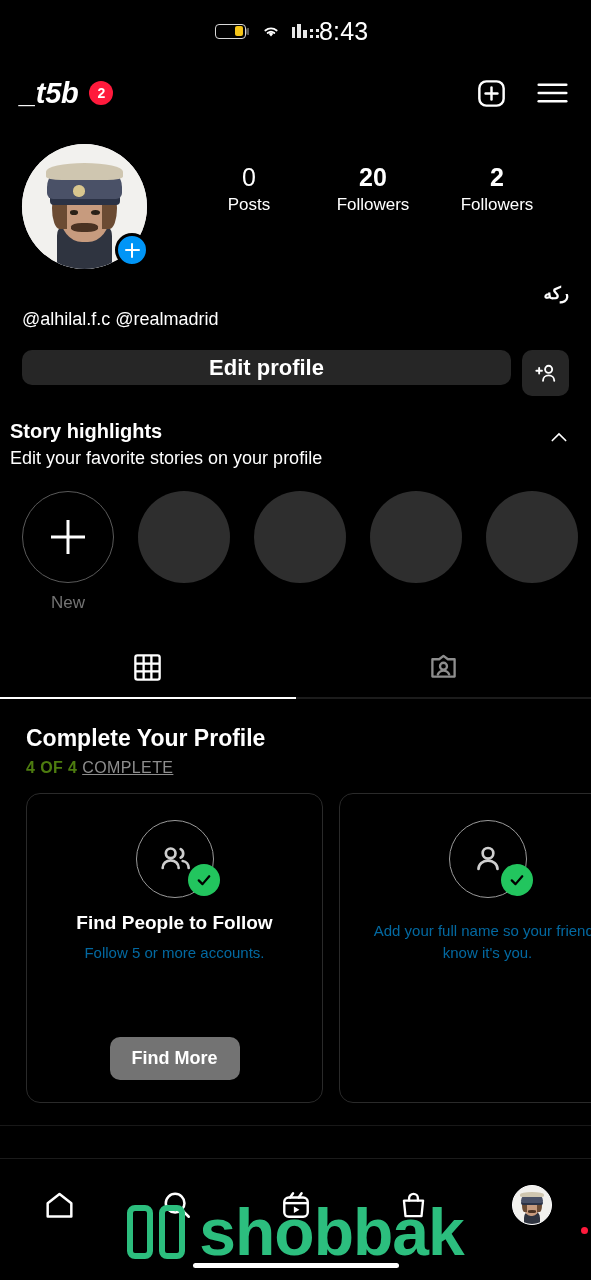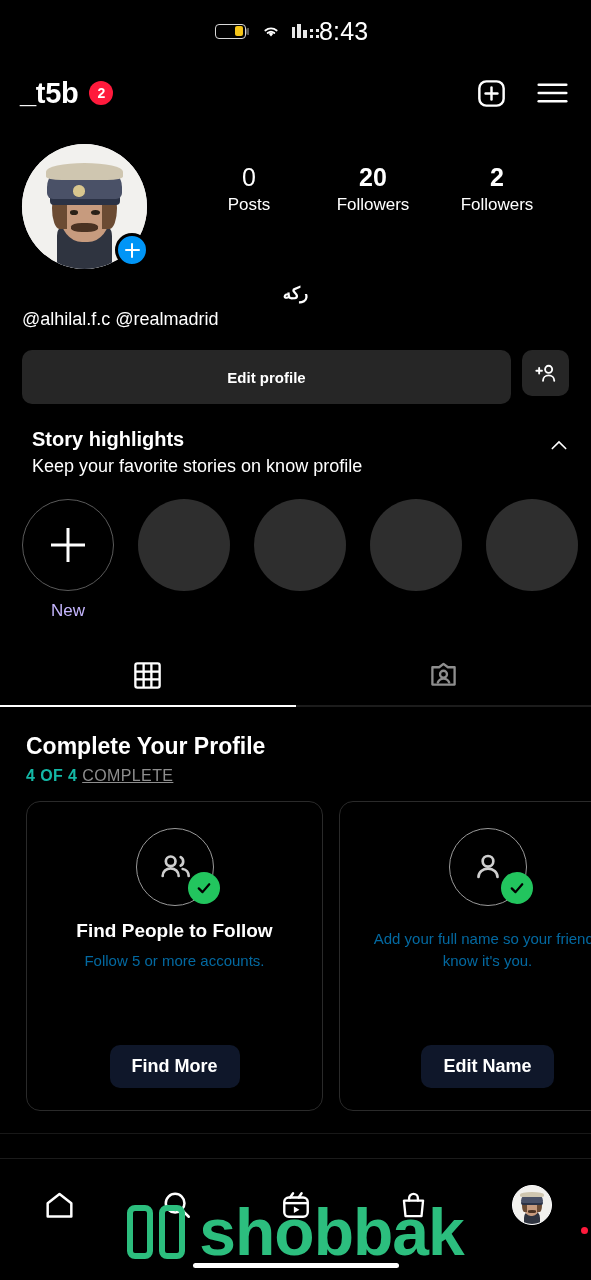--- a/index.html
+++ b/index.html
@@ -30,21 +30,21 @@
   .sig-dots { display:grid; grid-template-columns:repeat(2,3.4px); gap:2.5px 2.5px; }
   .sig-dots i { height:3.4px; background:#e8e8e8; display:block; }
   .clock { font-size:25px; font-weight:400; letter-spacing:.2px; }
 
   
   .header {
     height:62px; display:flex; align-items:center;
     justify-content:space-between; padding:0 22px 0 20px;
   }
   .user-block { display:flex; align-items:center; gap:11px; }
-  .username { font-size:29px; font-weight:700; letter-spacing:-.3px; }
+  .username { font-size:29px; font-weight:700; letter-spacing:-.3px;font-style:italic; }
   .badge {
     background:#FF1A3C; color:#fff; min-width:24px; height:24px;
     border-radius:12px; font-size:14px; font-weight:600;
     display:flex; align-items:center; justify-content:center; padding:0 6px;
   }
   .header-icons { display:flex; align-items:center; gap:29px; }
   .icon-btn { display:flex; align-items:center; justify-content:center; }
 
   
   .profile-row { display:flex; align-items:flex-start; padding:20px 22px 0 22px; }
@@ -65,64 +65,64 @@
   .add-story:after  { width:2.8px; height:15px; }
 
   .stats { display:flex; flex:1; justify-content:space-around; padding:18px 10px 0 40px; }
   .stat { text-align:center; min-width:78px; }
   .stat-num { font-size:25px; font-weight:700; line-height:1.25; }
   .stat-num.zero { font-weight:400; }
   .stat-lbl { font-size:17px; color:#fff; margin-top:2px; }
 
   
   .bio { padding:14px 22px 0 22px; }
-  .bio-name { font-size:17px; font-weight:700; direction:rtl; text-align:center; }
+  .bio-name { font-size:17px; font-weight:700; direction:rtl; text-align:right; }
   .bio-line { font-size:18px; margin-top:5px; color:#fff; }
 
   
   .actions { display:flex; gap:11px; padding:20px 22px 0 22px; }
   .btn-edit {
-    flex:1; height:54px; background:#262626; border-radius:10px;
+    flex:1; height:35px; background:#262626; border-radius:10px;
     display:flex; align-items:center; justify-content:center;
-    font-size:15px; font-weight:700; color:#fff;
+    font-size:22px; font-weight:700; color:#fff;
   }
   .btn-adduser {
     width:47px; height:46px; background:#262626; border-radius:10px;
     display:flex; align-items:center; justify-content:center;
   }
 
   
-  .hl-head { display:flex; align-items:flex-start; justify-content:space-between; padding:24px 22px 0 32px; }
+  .hl-head { display:flex; align-items:flex-start; justify-content:space-between; padding:24px 22px 0 10px; }
   .hl-title { font-size:20px; font-weight:700; }
   .hl-sub { font-size:18px; color:#fff; margin-top:5px; }
   .chev { width:20px; height:20px; margin-top:8px; }
 
   .hl-row { display:flex; gap:24px; padding:22px 22px 0 22px; }
   .hl-item { width:92px; flex:0 0 auto; text-align:center; }
   .hl-circle { width:92px; height:92px; border-radius:50%; background:#2e2e2e; position:relative; }
   .hl-circle.new { background:#000; border:1.5px solid #5a5a5a; }
   .hl-circle.new:before, .hl-circle.new:after {
     content:""; position:absolute; left:50%; top:50%; background:#fff;
     transform:translate(-50%,-50%);
   }
   .hl-circle.new:before { width:34px; height:3px; }
   .hl-circle.new:after  { width:3px; height:34px; }
-  .hl-label { font-size:17px; margin-top:10px; color:#c4b5fd; }
+  .hl-label { font-size:17px; margin-top:10px; color:#737373; }
 
   
   .tabs { display:flex; margin-top:24px; position:relative; }
   .tab { flex:1; height:60px; display:flex; align-items:center; justify-content:center; }
   .tabs-base { height:2px; background:#1c1c1c; width:100%; position:relative; }
   .tab-indicator { position:absolute; top:0; left:0; width:50%; height:2px; background:#fff; }
 
   
   .cyp { padding:26px 26px 0 26px; }
   .cyp-title { font-size:23px; font-weight:700; }
   .cyp-status { font-size:16px; margin-top:7px; letter-spacing:.4px; font-weight:700; }
-  .cyp-count { color:#14b8a6; }
+  .cyp-count { color:#4d7c0f; }
   .cyp-complete { color:#8e8e8e; font-weight:400;text-decoration:underline; }
 
   .cards { display:flex; gap:16px; padding:16px 0 0 26px; }
   .card {
     width:297px; flex:0 0 auto; border:1px solid #2a2a2a; border-radius:14px;
     background:#000; padding:26px 16px 22px 16px;
     display:flex; flex-direction:column; align-items:center;
     height:310px; position:relative;
   }
   .card-ico { position:relative; width:78px; height:78px; margin-bottom:14px; }
@@ -131,21 +131,21 @@
     display:flex; align-items:center; justify-content:center;
   }
   .check {
     position:absolute; right:-6px; bottom:2px; width:32px; height:32px;
     background:#22C55E; border-radius:50%; display:flex;
     align-items:center; justify-content:center;
   }
   .card-title { font-size:19px; font-weight:700; text-align:center; }
   .card-desc { font-size:15px; color:#0369a1; text-align:center; margin-top:8px; line-height:1.45; }
   .card-btn {
-    margin-top:auto; background:#0f172a; border-radius:10px;
+    margin-top:auto; background:#737373; border-radius:10px;
     padding:11px 22px; font-size:18px; font-weight:700; color:#fff;
   }
 
   .gap-divider { height:1px; background:#181818; margin-top:22px; }
   .gap-block { height:46px; }
 
   
   .bottomnav {
     position:absolute; left:0; bottom:0; width:591px; height:122px;
     border-top:1px solid #1b1b1b; background:#000;
@@ -295,21 +295,21 @@
       <path d="M9.6 19c0-3 2.4-5.2 5.4-5.2S20.4 16 20.4 19"></path>
       <line x1="3.2" y1="9.4" x2="8.6" y2="9.4"></line>
       <line x1="5.9" y1="6.7" x2="5.9" y2="12.1"></line>
     </svg>
   </div>
 </div>
 
 <div class="hl-head">
   <div>
     <div class="hl-title">Story highlights</div>
-    <div class="hl-sub">Keep your favorite stories on know profile</div>
+    <div class="hl-sub">Edit your favorite stories on your profile</div>
   </div>
   <svg class="chev" viewBox="0 0 24 24" fill="none" stroke="#fff" stroke-width="2" stroke-linecap="round">
     <polyline points="4,15 12,7 20,15"></polyline>
   </svg>
 </div>
 
 <div class="hl-row">
   <div class="hl-item">
     <div class="hl-circle new"></div>
     <div class="hl-label">New</div>
@@ -389,21 +389,20 @@
           <path d="M6.3 18c0-3 2.6-5 5.7-5s5.7 2 5.7 5"></path>
         </svg>
       </div>
       <div class="check">
         <svg width="18" height="18" viewBox="0 0 24 24" fill="none" stroke="#000" stroke-width="3" stroke-linecap="round" stroke-linejoin="round">
           <polyline points="5,12.5 10,17.5 19,7"></polyline>
         </svg>
       </div>
     </div>
     <div class="card-desc">Add your full name so your friends know it's you.</div>
-    <div class="card-btn">Edit Name</div>
   </div>
 </div>
 
 <div class="gap-divider"></div>
 <div class="gap-block"></div>
 
 <div class="bottomnav">
   <div class="nav-item">
     <svg width="33" height="33" viewBox="0 0 24 24" fill="none" stroke="#fff" stroke-width="1.8" stroke-linejoin="round">
       <path d="M3.4 10.4L12 3.6l8.6 6.8V20H3.4z"></path>

